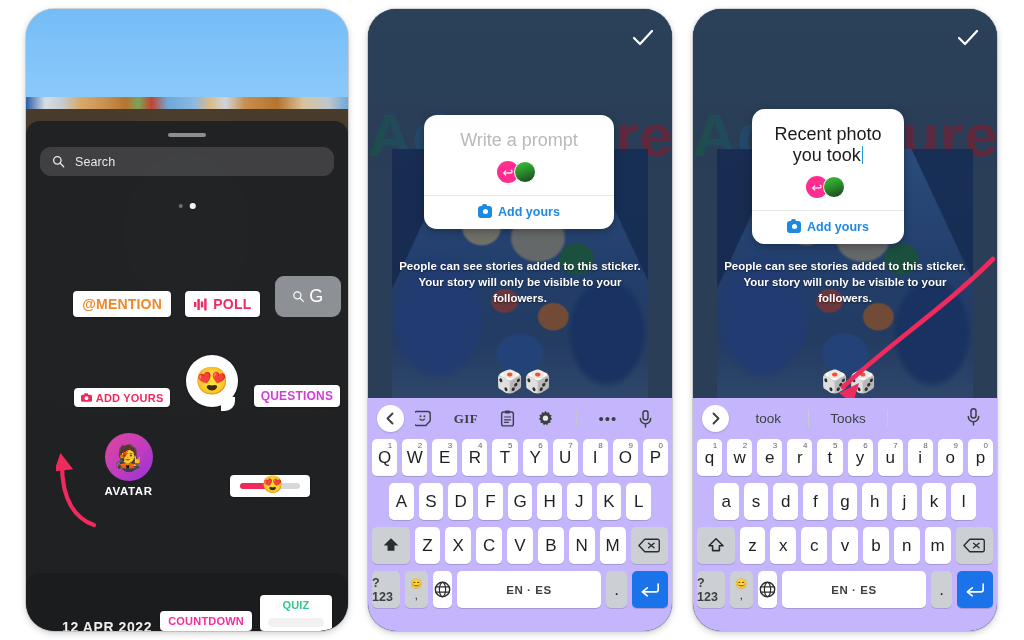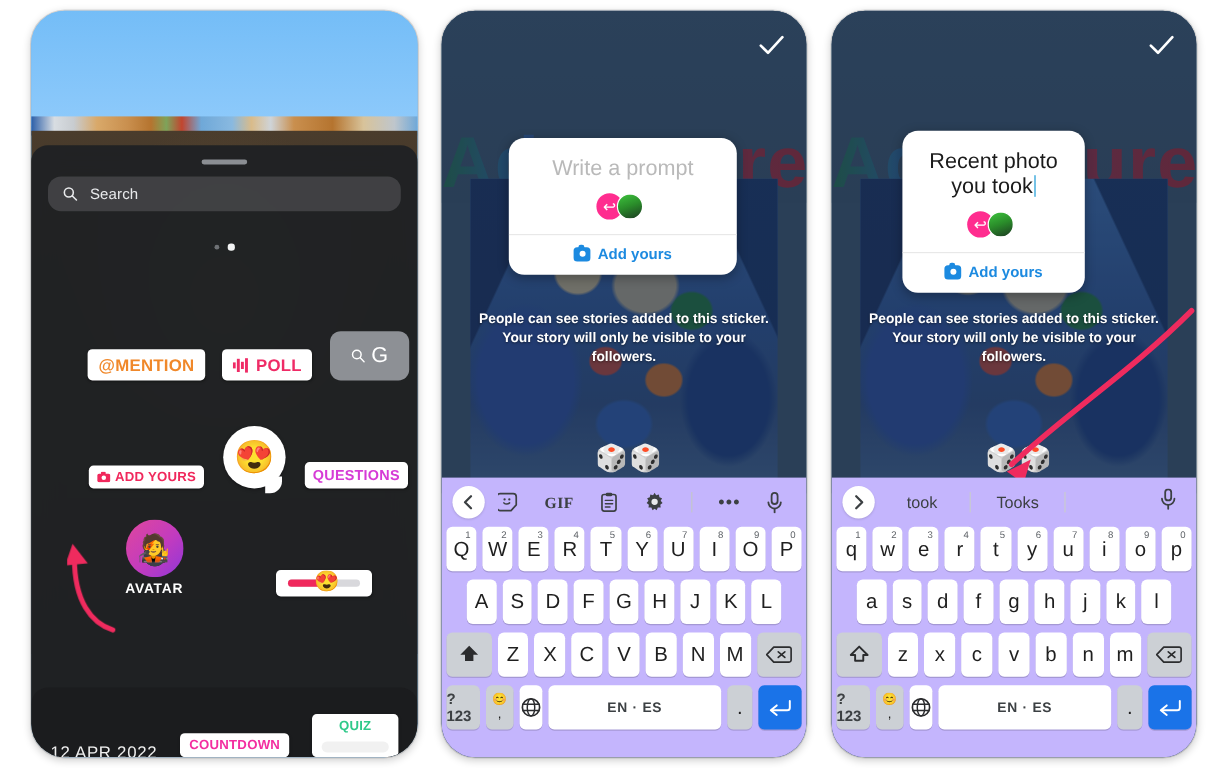--- a/index.html
+++ b/index.html
@@ -120,21 +120,21 @@
     display:flex; align-items:center; justify-content:center; font-size:22px;
     overflow:hidden;
   }
   .avatar-label { color:#fff; font-size:11.5px; font-weight:bold; letter-spacing:.6px; }
 
   .p1-bottombar {
     position:absolute; left:0; right:0; bottom:0; height:58px;
     background:#1b1c1e; border-radius:14px 14px 0 0;
     display:flex; align-items:flex-end; justify-content:space-between; padding:0 16px;
   }
-  .p1-date { color:#efefef; font-size:14px; font-weight:normal; letter-spacing:.6px; transform:translateY(4px); }
+  .p1-date { color:#efefef; font-size:14px; font-weight:bold; letter-spacing:.6px; transform:translateY(4px);margin-left:20px; }
 
   .p1-arrow { position:absolute; left:30px; top:440px; width:74px; height:80px; pointer-events:none; }
 
   
   .story-bg { position:absolute; inset:0; background:#3c5773; }
   .story-sky {
     position:absolute; left:0; top:0; right:0; height:160px;
     background: linear-gradient(180deg,#3e5b79 0%, #3a5570 100%);
   }
   .story-word {

